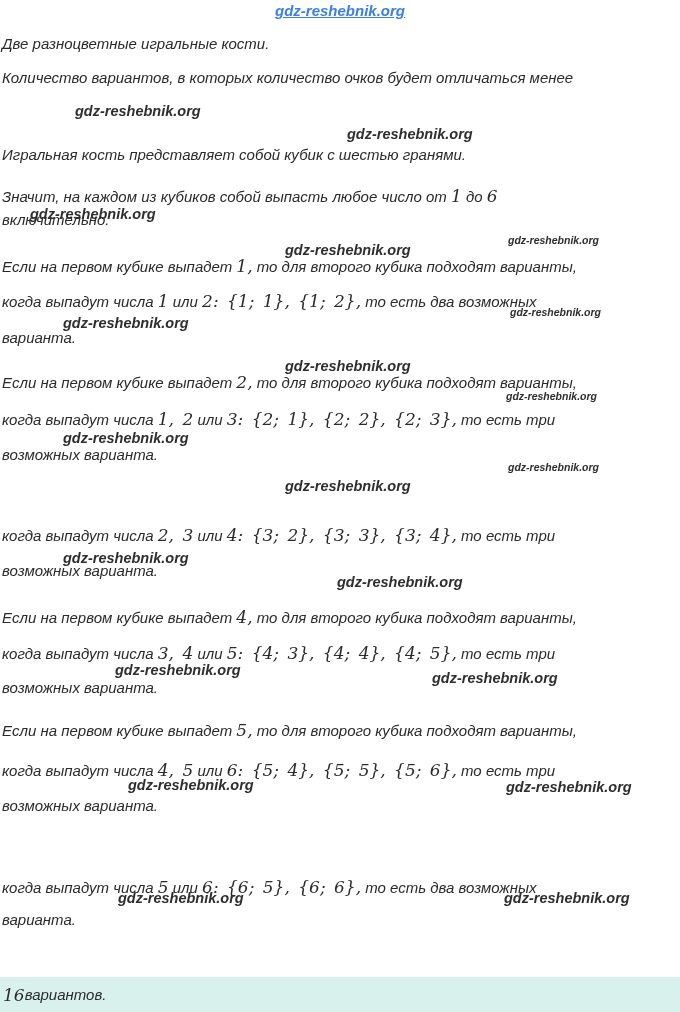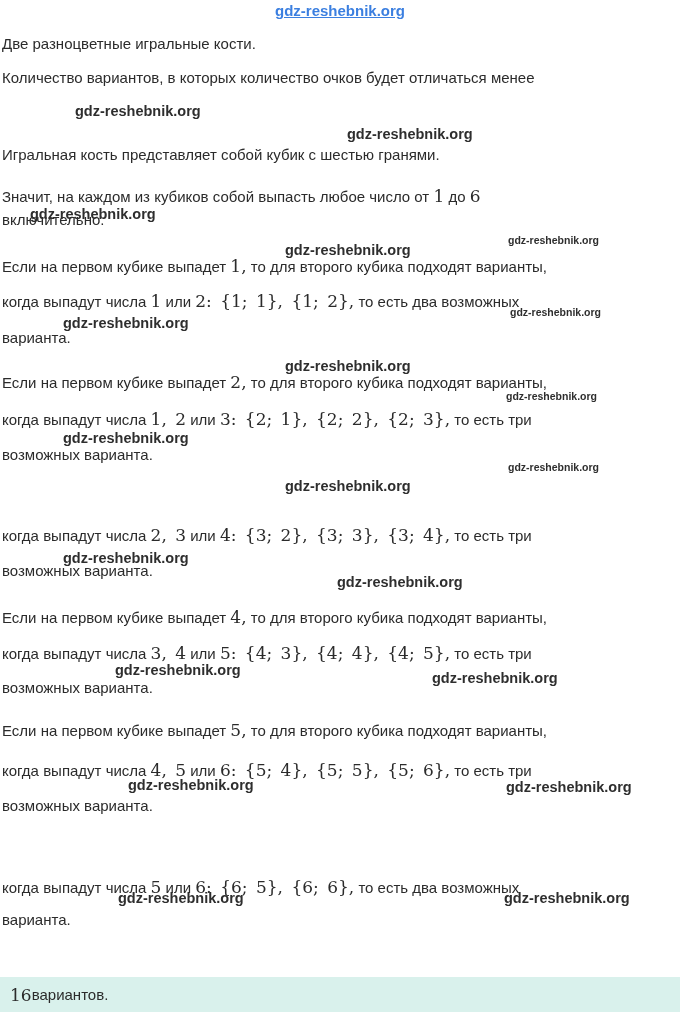--- a/index.html
+++ b/index.html
@@ -3,21 +3,21 @@
 <meta charset="utf-8">
 <style>
   * { margin:0; padding:0; box-sizing:border-box; }
   html,body { width:680px; height:1012px; }
   body {
     background:#ffffff;
     font-family:"Liberation Sans","DejaVu Sans",sans-serif;
     color:#2b2b2b;
     overflow:hidden;
   }
-  .page { position:relative; width:680px; height:1012px; background:#ffffff; }
+  .page { position:relative; width:680px; height:1012px; background:#ffffff;font-style:italic; }
 
   .site-link {
     position:absolute; top:2px; left:50%; transform:translateX(-50%);
     color:#3b7fe0; font-size:15px; font-weight:700;
     text-decoration:underline; cursor:pointer; white-space:nowrap;
   }
 
   .line {
     position:absolute; left:2px; right:2px;
     font-size:15px; line-height:20px; white-space:nowrap;
@@ -31,21 +31,21 @@
   .wm {
     position:absolute; font-weight:700; color:#2e2e2e;
     white-space:nowrap; line-height:1;
   }
   .wm.md { font-size:14.5px; }
   .wm.sm { font-size:10.5px; }
 
   .answer-bar {
     position:absolute; left:0; top:977px; width:680px; height:35px;
     background:#d9f1ec; display:flex; align-items:center;
-    padding-left:10px; font-size:15px;
+    padding-left:3px; font-size:15px;
   }
   .answer-bar .m { font-size:17px; }
 </style>
 </head>
 <body>
 
 <div class="page">
 
   <span class="site-link">gdz-reshebnik.org</span>
 

